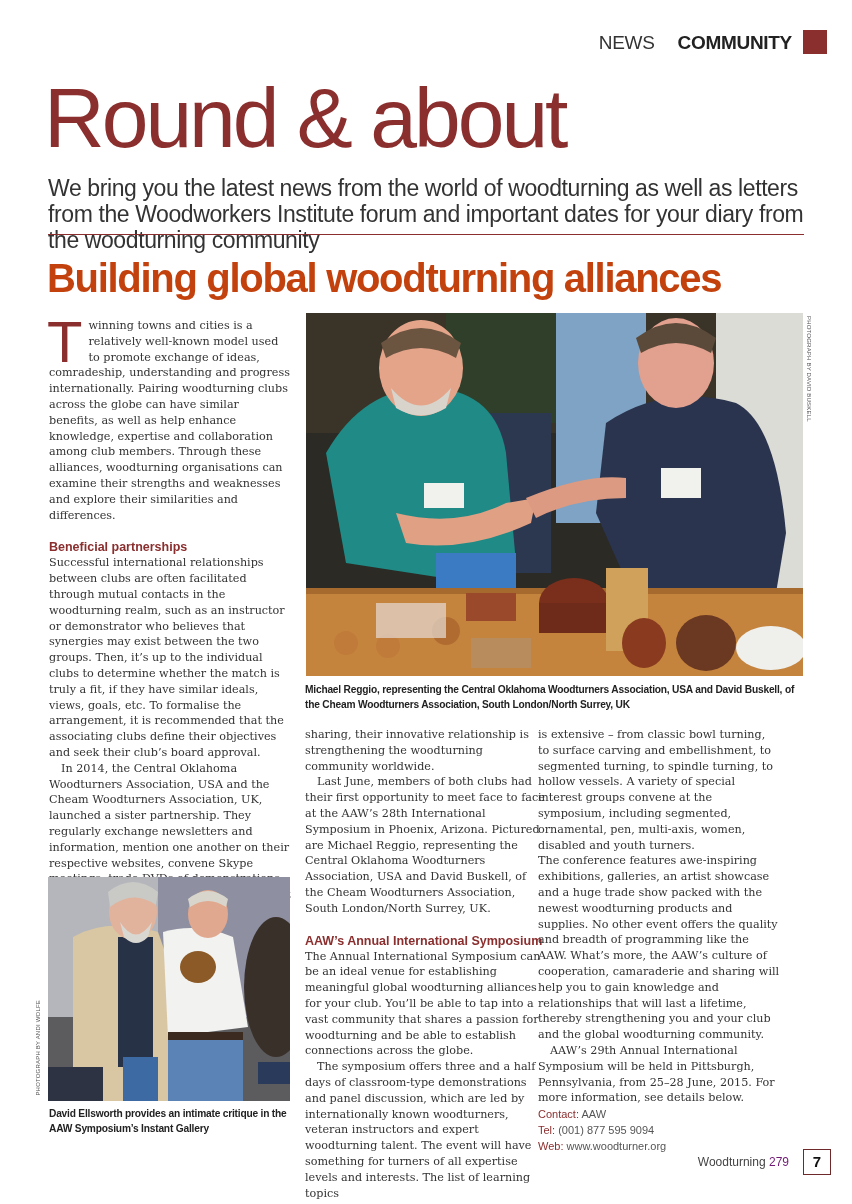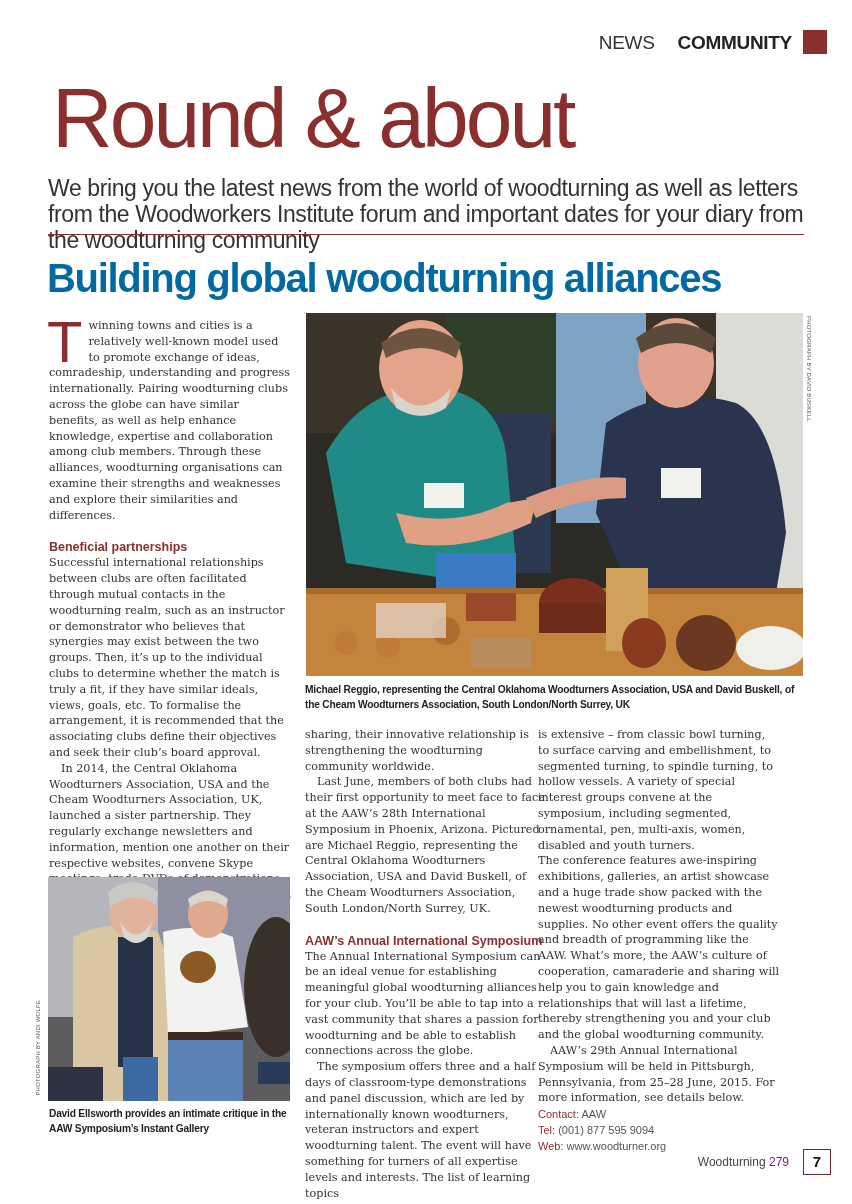--- a/index.html
+++ b/index.html
@@ -4,25 +4,25 @@
 <style>
   * { box-sizing: border-box; margin: 0; padding: 0; }
   html, body { width: 852px; height: 1204px; background: #ffffff; overflow: hidden; }
   body { position: relative; font-family: "DejaVu Serif", serif; color: #2b2b2b; }
 
   .section-tag { position: absolute; top: 32px; right: 60px; font-family: "Liberation Sans", sans-serif; font-size: 19px; letter-spacing: -0.3px; color: #333; }
   .section-tag .news { font-weight: normal; }
   .section-tag .community { font-weight: bold; margin-left: 23px; color: #222; }
   .section-square { position: absolute; top: 30px; right: 25px; width: 24px; height: 24px; background: #8b2e2e; }
 
-  .main-title { position: absolute; left: 52px; top: 76px; font-family: "Liberation Sans", sans-serif; font-size: 84px; font-weight: normal; color: #8b2e2e; letter-spacing: -3px; line-height: 1; }
+  .main-title { position: absolute; left: 44px; top: 76px; font-family: "Liberation Sans", sans-serif; font-size: 84px; font-weight: normal; color: #8b2e2e; letter-spacing: -3px; line-height: 1; }
   .intro { position: absolute; left: 48px; top: 175px; width: 770px; font-family: "Liberation Sans", sans-serif; font-size: 23px; line-height: 26px; color: #333; letter-spacing: -0.4px; }
   .rule { position: absolute; left: 48px; top: 234px; width: 756px; height: 1px; background: #8b2e2e; }
 
-  .article-title { position: absolute; left: 47px; top: 256px; font-family: "Liberation Sans", sans-serif; font-size: 40px; color: #0369a1; letter-spacing: -1.3px; line-height: 1.1; }
+  .article-title { position: absolute; left: 47px; top: 256px; font-family: "Liberation Sans", sans-serif; font-size: 40px; color: #c2410c; letter-spacing: -1.3px; line-height: 1.1; }
 
   .col { position: absolute; font-size: 11.2px; line-height: 15.8px; color: #333; }
   .col p { margin: 0; }
   .col p.indent { text-indent: 12px; }
   .col1 { left: 49px; top: 318px; width: 242px; }
   .col2 { left: 305px; top: 727px; width: 242px; }
   .col3 { left: 538px; top: 727px; width: 242px; }
 
   .dropcap { float: left; font-family: "Liberation Sans", sans-serif; font-size: 58px; line-height: 44px; color: #8b2e2e; margin: 2px 6px 0 -2px; font-weight: normal; }
 

